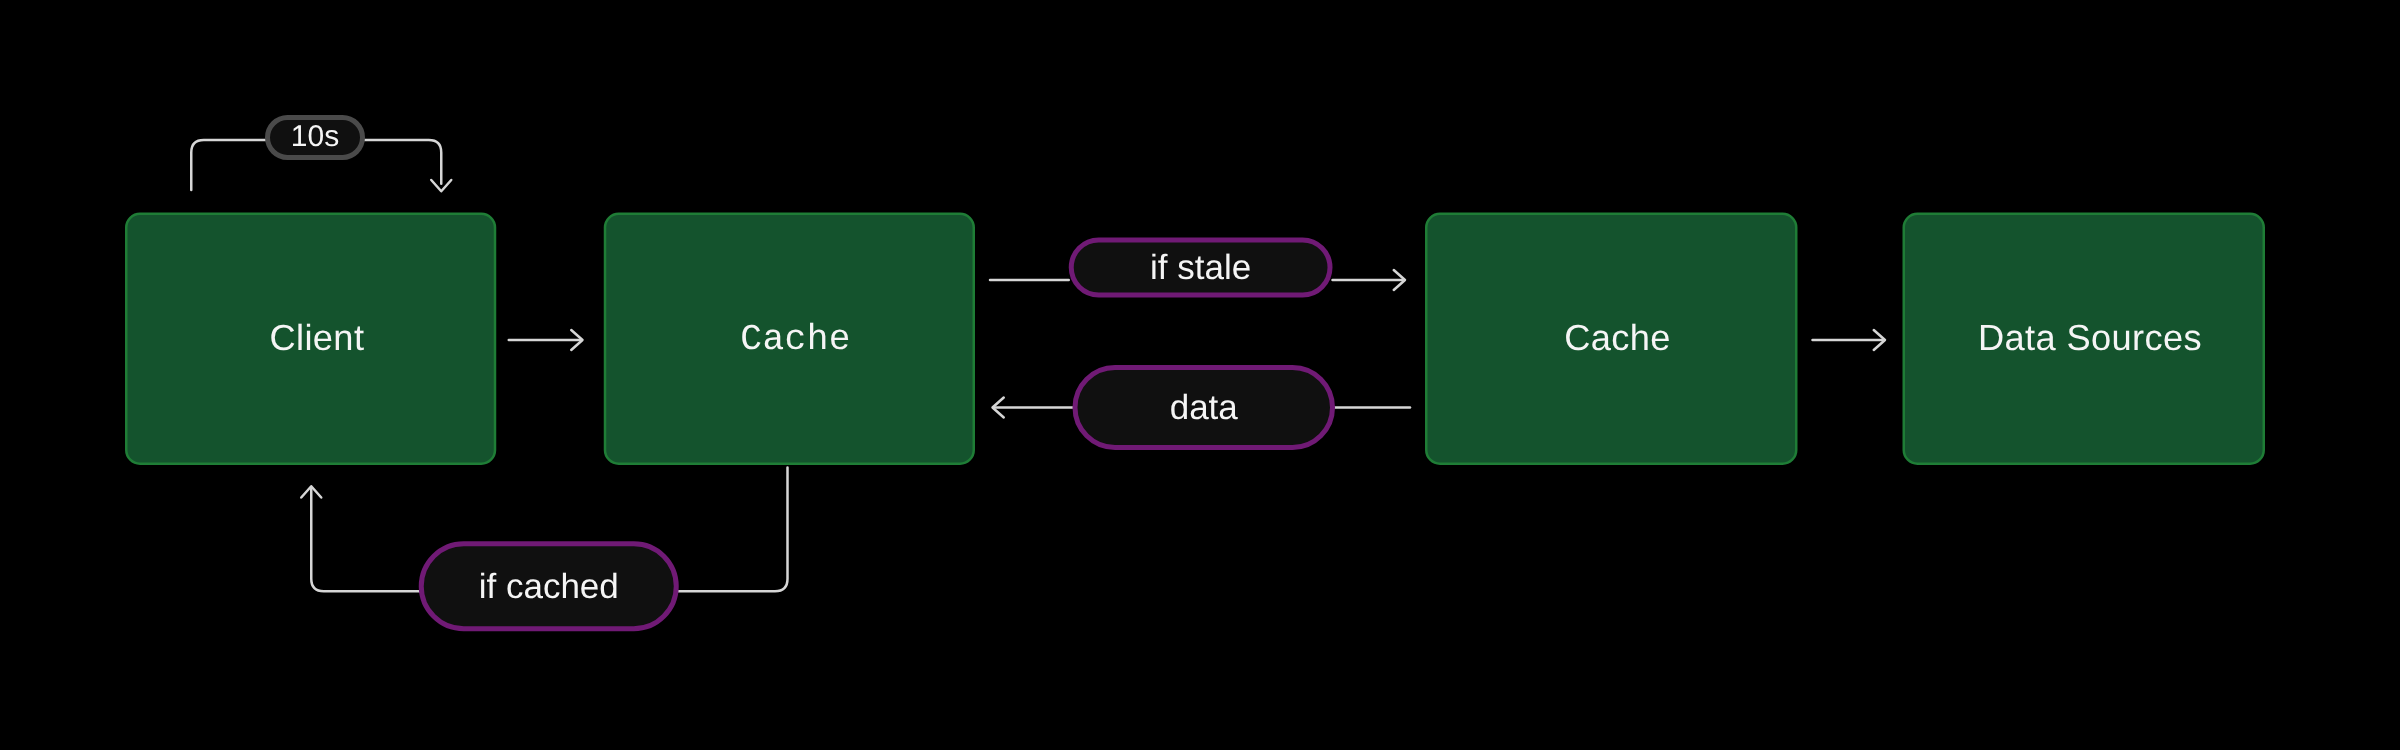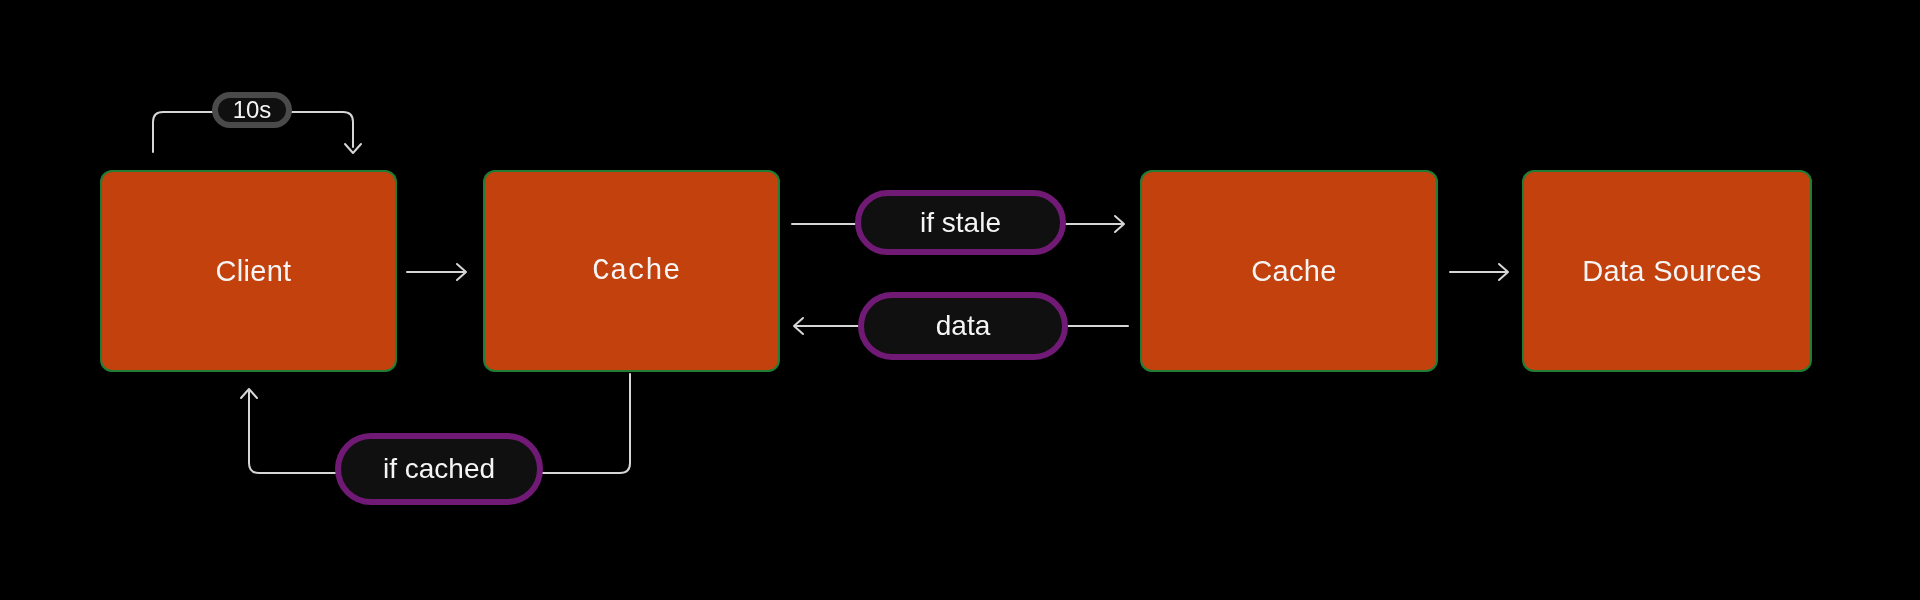--- a/index.html
+++ b/index.html
@@ -23,39 +23,39 @@
   }
   svg.connectors path {
     fill: none;
     stroke: #d6d6d6;
     stroke-width: 2;
     stroke-linecap: round;
     stroke-linejoin: round;
   }
   .node {
     position: absolute;
-    background: #c2410c;
+    background: #14532d;
     border: 2px solid #1f7d36;
     border-radius: 12px;
     display: flex;
     align-items: center;
     justify-content: center;
     box-sizing: border-box;
     z-index: 2;
     padding-left: 10px;
   }
   .node .label {
     color: #f5f5f5;
     font-size: 29px;
     letter-spacing: 0.3px;
   }
   .pill {
     position: absolute;
     background: #101010;
-    border: 6px solid #701a75;
+    border: 4px solid #701a75;
     border-radius: 40px;
     display: flex;
     align-items: center;
     justify-content: center;
     box-sizing: border-box;
     z-index: 3;
   }
   .pill .label {
     color: #f5f5f5;
     font-size: 28px;
@@ -66,21 +66,21 @@
   .pill.small .label {
     font-size: 24px;
   }
   
   #node-client       { left: 100px;  top: 170px; width: 297px; height: 202px; }
   #node-cache        { left: 483px;  top: 170px; width: 297px; height: 202px; font-family: Liberation Mono, monospace; }
   #node-server       { left: 1140px; top: 170px; width: 298px; height: 202px; }
   #node-data-sources { left: 1522px; top: 170px; width: 290px; height: 202px; }
   
   #pill-10s       { left: 212px; top: 92px;  width: 80px;  height: 36px; }
-  #pill-if-stale  { left: 855px; top: 190px; width: 211px; height: 65px; }
+  #pill-if-stale  { left: 855px; top: 190px; width: 211px; height: 48px; }
   #pill-data      { left: 858px; top: 292px; width: 210px; height: 68px; }
   #pill-if-cached { left: 335px; top: 433px; width: 208px; height: 72px; }
 </style>
 </head>
 <body>
 
 <div class="canvas">
 
   <svg class="connectors" viewBox="0 0 1920 600" xmlns="http://www.w3.org/2000/svg">
 

